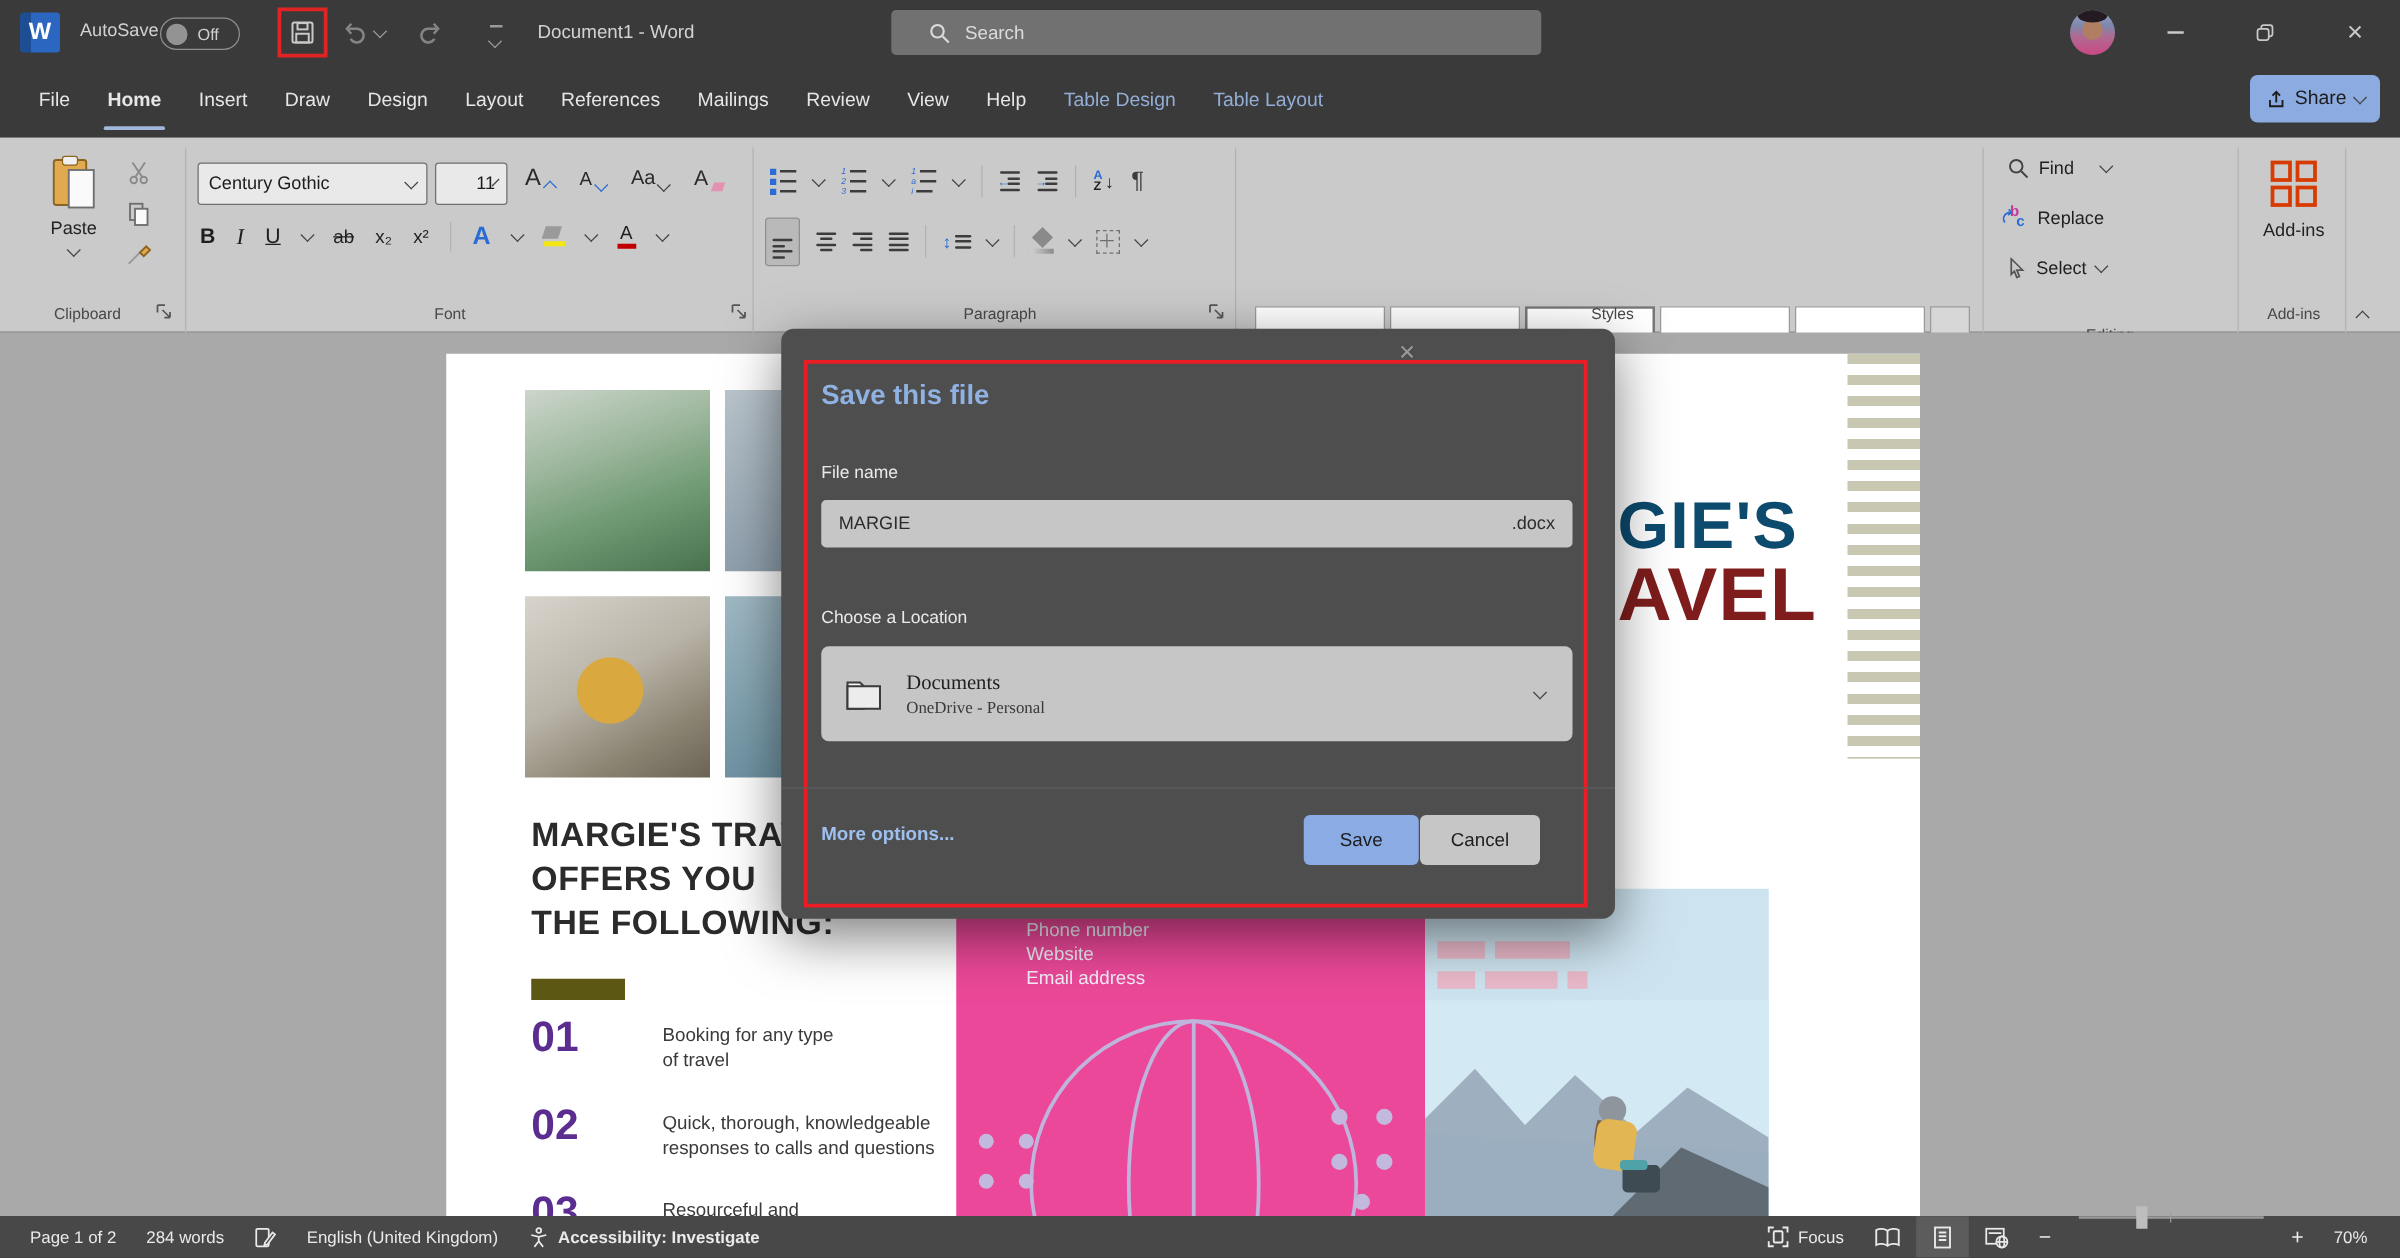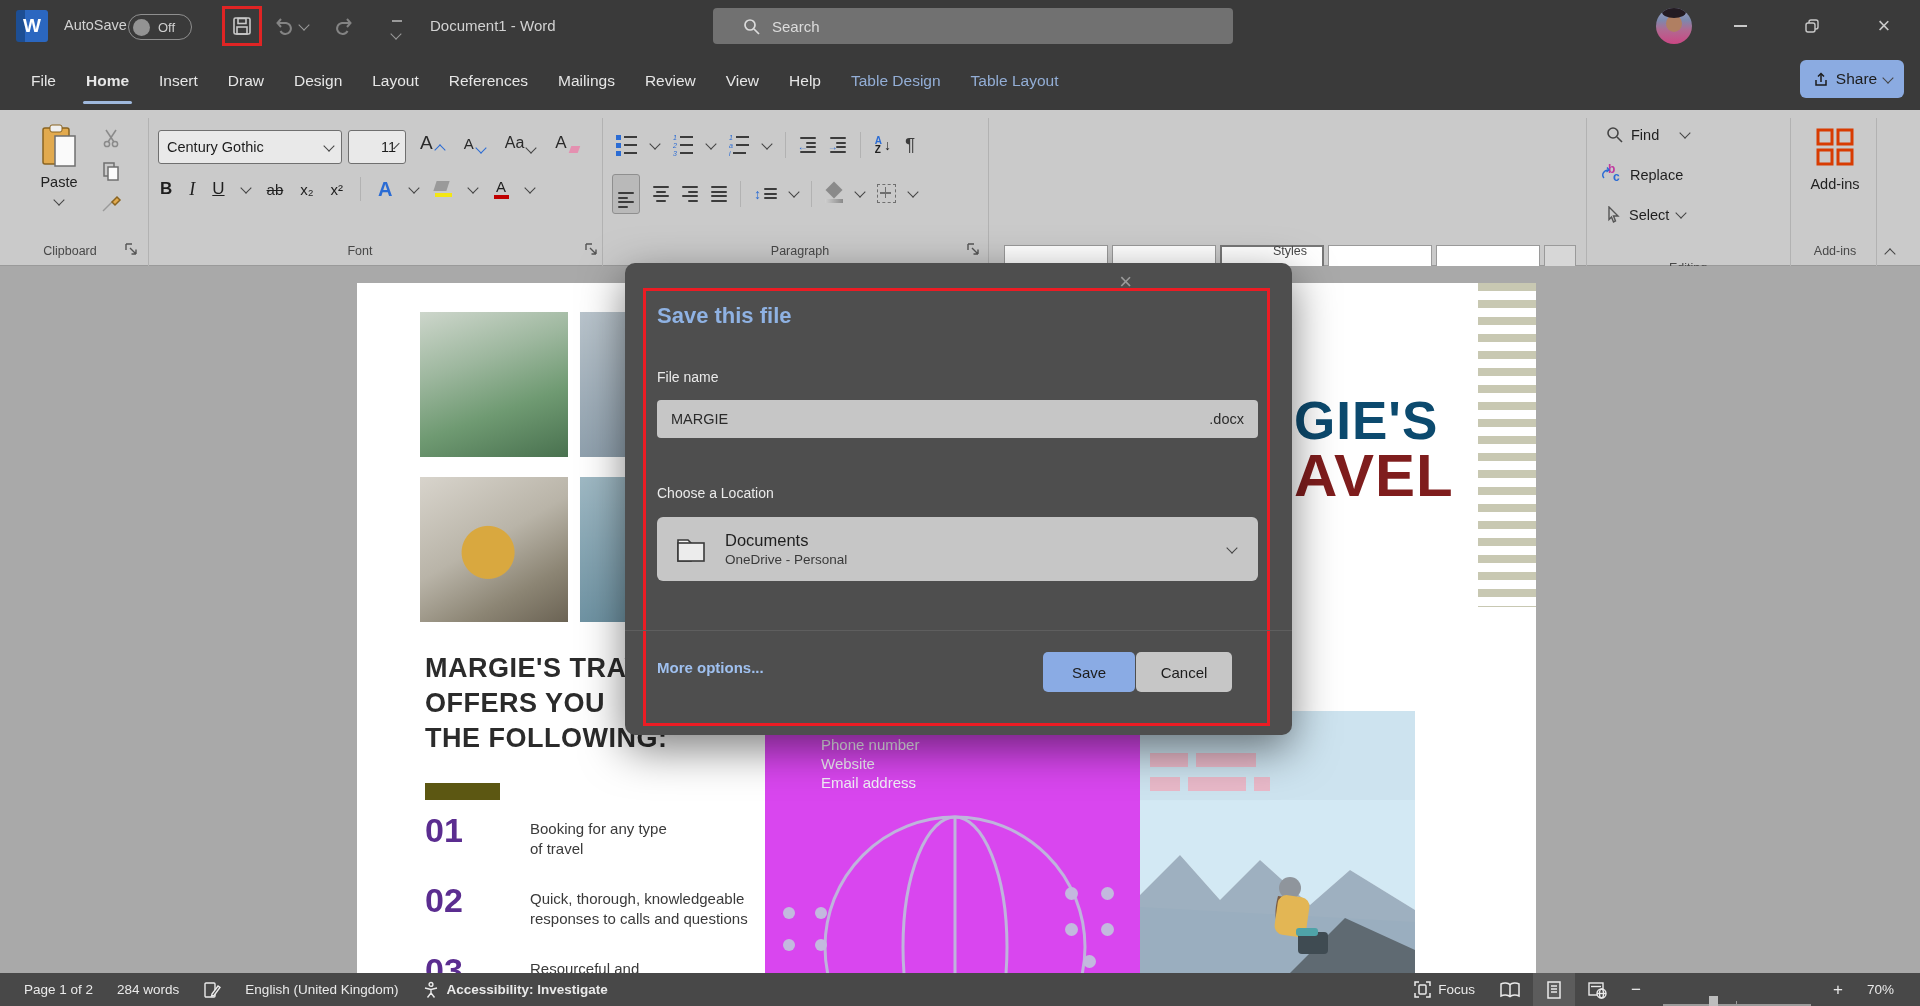--- a/index.html
+++ b/index.html
@@ -68,48 +68,48 @@
   .photo{position:absolute;}
   #headline{position:absolute;left:68px;top:368px;font-size:27px;line-height:1.3;font-weight:bold;color:#2b2b2b;letter-spacing:.5px;}
   #olive-bar{position:absolute;left:68px;top:500px;width:75px;height:17px;background:#5c5712;}
   .item-num{position:absolute;left:68px;font-size:34px;font-weight:bold;color:#5b2d90;}
   .item-txt{position:absolute;left:173px;font-size:15px;line-height:1.35;color:#3a3a3a;}
   #bigtxt{position:absolute;left:937px;top:112px;font-weight:bold;letter-spacing:1px;line-height:.98;}
   #bigtxt .l1{font-size:53px;color:#0c4a6e;}
   #bigtxt .l2{font-size:60px;color:#7f1d1d;}
   #stripes{position:absolute;left:1121px;top:0px;width:58px;height:324px;
      background:repeating-linear-gradient(180deg,#c8c8b2 0 8px,#ffffff 8px 17px);}
-  #purple-panel{position:absolute;left:408px;top:374px;width:451px;height:316px;background:#d946ef;overflow:hidden;}
+  #purple-panel{position:absolute;left:408px;top:374px;width:451px;height:316px;background:#ec4899;overflow:hidden;}
   #purple-panel .contact{position:absolute;left:56px;top:78px;font-size:15px;line-height:19px;color:#f2eff8;}
   .dot{position:absolute;border-radius:50%;background:#c3b9de;}
   #blue-panel{position:absolute;left:783px;top:428px;width:275px;height:262px;background:#cde3ef;overflow:hidden;}
   .pinkbar{position:absolute;height:14px;background:#e9b9c9;}
   
   #dialog{position:absolute;left:625px;top:263px;width:667px;height:472px;background:#4e4e4e;border-radius:10px;
      box-shadow:0 14px 44px rgba(0,0,0,.5);color:#e8e8e8;}
   #dlg-close{position:absolute;right:160px;top:8px;font-size:22px;color:#9a9a9a;line-height:1;}
   #red-box{position:absolute;left:18px;top:25px;width:627px;height:438px;border:3px solid #ec1c24;box-sizing:border-box;}
   #dlg-title{position:absolute;left:32px;top:40px;font-size:22px;font-weight:bold;color:#8fb2e3;}
   .dlg-label{position:absolute;left:32px;font-size:14px;color:#eaeaea;}
   #fname-input{position:absolute;left:32px;top:137px;width:601px;height:38px;background:#c6c6c6;border-radius:4px;
      display:flex;align-items:center;justify-content:space-between;padding:0 14px;box-sizing:border-box;color:#2b2b2b;font-size:14.5px;}
-  #loc-drop{position:absolute;left:32px;top:254px;width:601px;height:64px;background:#c6c6c6;border-radius:6px;
-     display:flex;align-items:center;box-sizing:border-box;padding:0 18px;color:#1f1f1f;}
+  #loc-drop{position:absolute;left:32px;top:254px;width:601px;height:76px;background:#c6c6c6;border-radius:6px;
+     display:flex;align-items:center;box-sizing:border-box;padding:0 18px;color:#1f1f1f;font-family:Liberation Serif, serif;}
   #loc-main{font-size:16.5px;color:#1f1f1f;}
   #loc-sub{font-size:13.5px;color:#3a3a3a;margin-top:2px;}
   #dlg-divider{position:absolute;left:0;top:367px;width:667px;height:1px;background:#5e5e5e;}
   #more-options{position:absolute;left:32px;top:396px;font-size:15px;font-weight:bold;color:#9fc0ef;}
   .dlg-btn{position:absolute;top:389px;height:40px;border-radius:5px;display:flex;align-items:center;justify-content:center;
      font-size:15px;color:#1c1c1c;}
   #btn-save{left:418px;width:92px;background:#8aabe4;}
   #btn-save::first-letter{text-decoration:underline;}
   #btn-cancel{left:511px;width:96px;background:#c6c6c6;}
   
   #statusbar{position:absolute;left:0;top:973px;width:1920px;height:33px;background:#484848;color:#eaeaea;
-     display:flex;align-items:flex-end;font-size:13.5px;}
+     display:flex;align-items:flex-start;font-size:13.5px;}
   .sb-item{display:flex;align-items:center;gap:6px;padding:0 12px;height:33px;}
   .sb-ic{display:flex;align-items:center;}
   #zoom-track{position:relative;width:148px;height:2px;background:#9a9a9a;margin:0 10px;}
   #zoom-thumb{position:absolute;left:46px;top:-8px;width:9px;height:18px;background:#bdbdbd;}
   #zoom-tick{position:absolute;left:73px;top:-3px;width:1px;height:8px;background:#9a9a9a;}
 </style>
 </head>
 <body>
 
 <div id="app">

